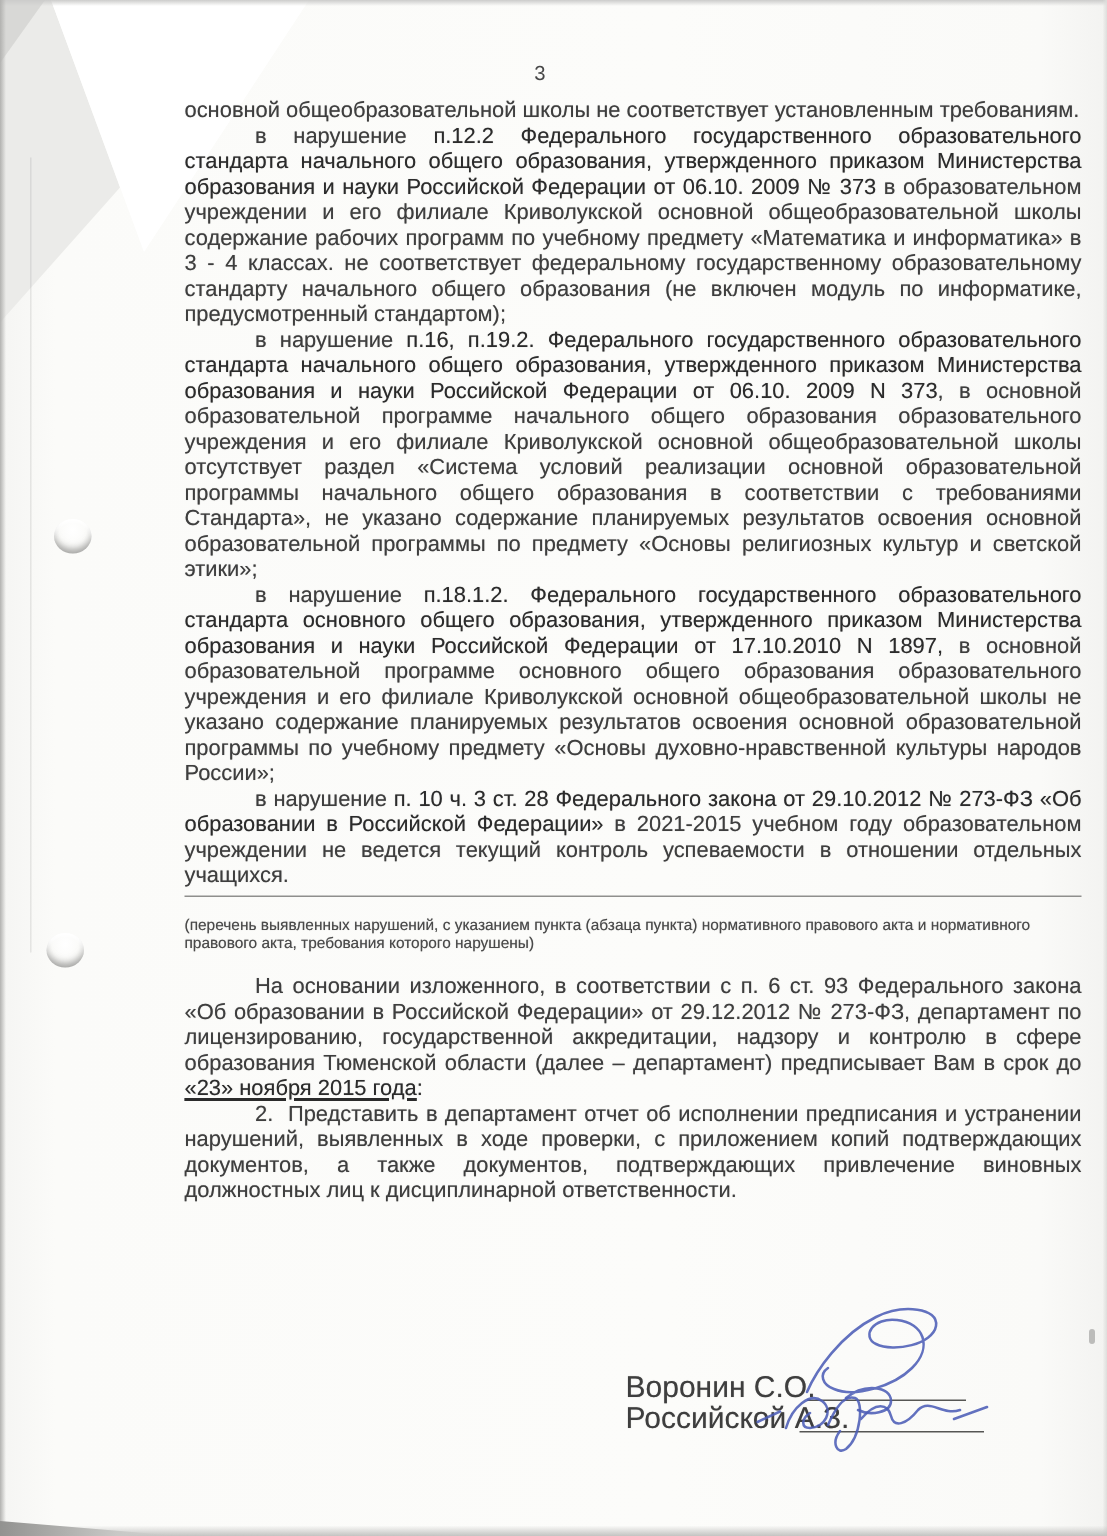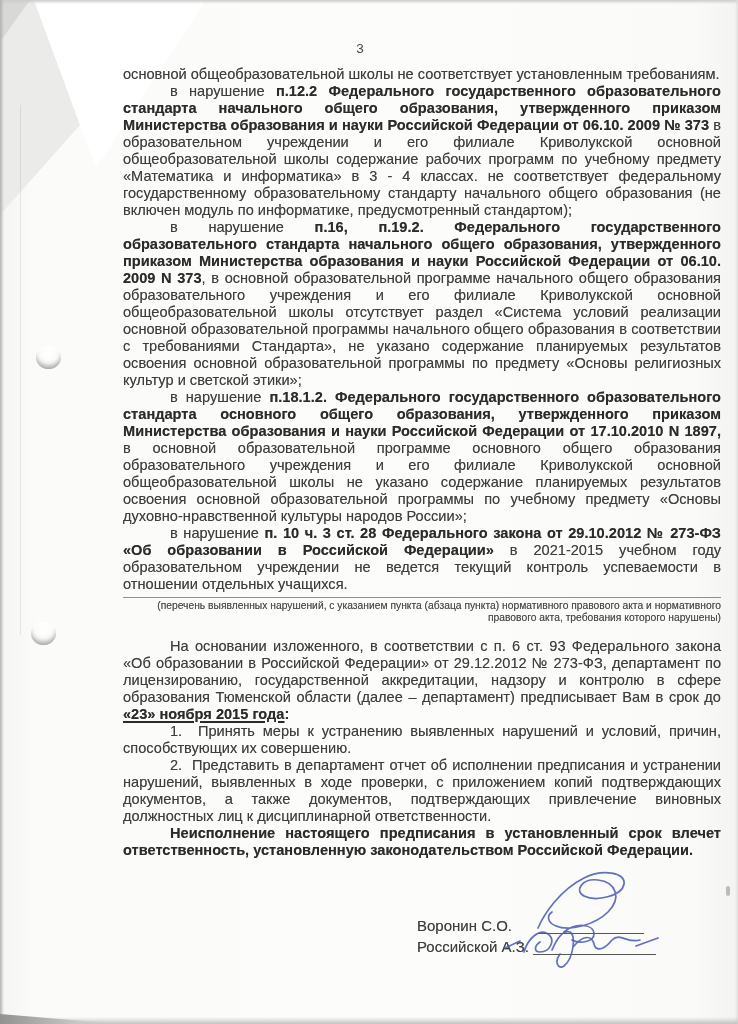--- a/index.html
+++ b/index.html
@@ -40,27 +40,27 @@
   .hole-1{left:36px;top:346px;}
   .hole-2{left:31px;top:622px;}
   
   .pageno{position:absolute;left:346px;top:41px;width:28px;text-align:center;z-index:2;
     font-size:13.5px;color:#474747;}
   .content{position:absolute;left:75px;top:66px;width:598px;z-index:2;
     font-size:14.6px;line-height:17px;color:#3e3e3e;text-align:justify;
     text-shadow:0 0 .5px rgba(62,62,62,.55);margin-left:48px;}
   .para{margin:0;text-indent:47px;}
   .para.noindent{text-indent:0;}
-  .law{font-weight:bold;color:#2b2b2b;}
+  .law{font-weight:normal;color:#2b2b2b;}
   .u{text-decoration:underline;text-underline-offset:2px;text-decoration-thickness:1.5px;}
   .warn{font-weight:bold;color:#2b2b2b;}
-  .footnote{margin:4px 0 15px 0;padding-top:2px;border-top:1px solid #8f8f8d;
-    font-size:10.3px;line-height:11.5px;text-align:right;text-indent:0;color:#4a4a4a;}
+  .footnote{margin:4px 0 15px 0;padding-top:14px;border-top:1px solid #8f8f8d;
+    font-size:10.3px;line-height:11.5px;text-align:left;text-indent:0;color:#4a4a4a;}
   
-  .sig-names{position:absolute;left:417px;top:915px;z-index:2;font-size:15px;line-height:21px;
+  .sig-names{position:absolute;left:417px;top:915px;z-index:2;font-size:20px;line-height:21px;
     color:#3e3e3e;text-shadow:0 0 .5px rgba(62,62,62,.55);}
   .sig-line{position:absolute;z-index:2;border-top:1.4px solid #565654;}
   .sig-line1{left:538px;top:933px;width:106px;}
   .sig-line2{left:533px;top:954px;width:123px;}
   .ink{position:absolute;left:500px;top:862px;width:175px;height:112px;z-index:3;}
   .ink path{fill:none;stroke-width:1.7;stroke-linecap:round;stroke-linejoin:round;opacity:.88;}
 </style>
 </head>
 <body>
 
@@ -89,25 +89,23 @@
     <p class="para"><span>в нарушение </span><span class="law">п.16, п.19.2. Федерального государственного образовательного стандарта начального общего образования, утвержденного приказом Министерства образования и науки Российской Федерации от 06.10. 2009 N 373</span><span>, в основной образовательной программе начального общего образования образовательного учреждения и его филиале Криволукской основной общеобразовательной школы отсутствует раздел «Система условий реализации основной образовательной программы начального общего образования в соответствии с требованиями Стандарта», не указано содержание планируемых результатов освоения основной образовательной программы по предмету «Основы религиозных культур и светской этики»;</span></p>
 
     <p class="para"><span>в нарушение </span><span class="law">п.18.1.2. Федерального государственного образовательного стандарта основного общего образования, утвержденного приказом Министерства образования и науки Российской Федерации от 17.10.2010 N 1897,</span><span> в основной образовательной программе основного общего образования образовательного учреждения и его филиале Криволукской основной общеобразовательной школы не указано содержание планируемых результатов освоения основной образовательной программы по учебному предмету «Основы духовно-нравственной культуры народов России»;</span></p>
 
     <p class="para"><span>в нарушение </span><span class="law">п. 10 ч. 3 ст. 28 Федерального закона от 29.10.2012 № 273-ФЗ «Об образовании в Российской Федерации»</span><span> в 2021-2015 учебном году образовательном учреждении не ведется текущий контроль успеваемости в отношении отдельных учащихся.</span></p>
 
     <div class="footnote"><span>(перечень выявленных нарушений, с указанием пункта (абзаца пункта) нормативного правового акта и нормативного правового акта, требования которого нарушены)</span></div>
 
     <p class="para"><span>На основании изложенного, в соответствии с п. 6 ст. 93 Федерального закона «Об образовании в Российской Федерации» от 29.12.2012 № 273-ФЗ, департамент  по лицензированию, государственной аккредитации, надзору и контролю в сфере образования Тюменской области (далее – департамент) предписывает Вам в срок до </span><span class="law u">«23» ноября 2015 года</span><span class="law">:</span></p>
 
-    <p class="para"><span>1.&nbsp;&nbsp;Принять меры к устранению выявленных нарушений и условий, причин, способствующих их совершению.</span></p>
 
     <p class="para"><span>2.&nbsp;&nbsp;Представить в департамент отчет об исполнении предписания и устранении нарушений, выявленных в ходе проверки, с приложением копий подтверждающих документов, а также документов, подтверждающих привлечение виновных должностных лиц к дисциплинарной ответственности.</span></p>
 
-    <p class="para"><span class="warn">Неисполнение настоящего предписания в установленный срок влечет ответственность, установленную законодательством Российской Федерации.</span></p>
 
   </div>
 
   <div class="sig-names">
     <div>Воронин С.О.</div>
     <div>Российской А.З.</div>
   </div>
   <div class="sig-line sig-line1"></div>
   <div class="sig-line sig-line2"></div>
 

